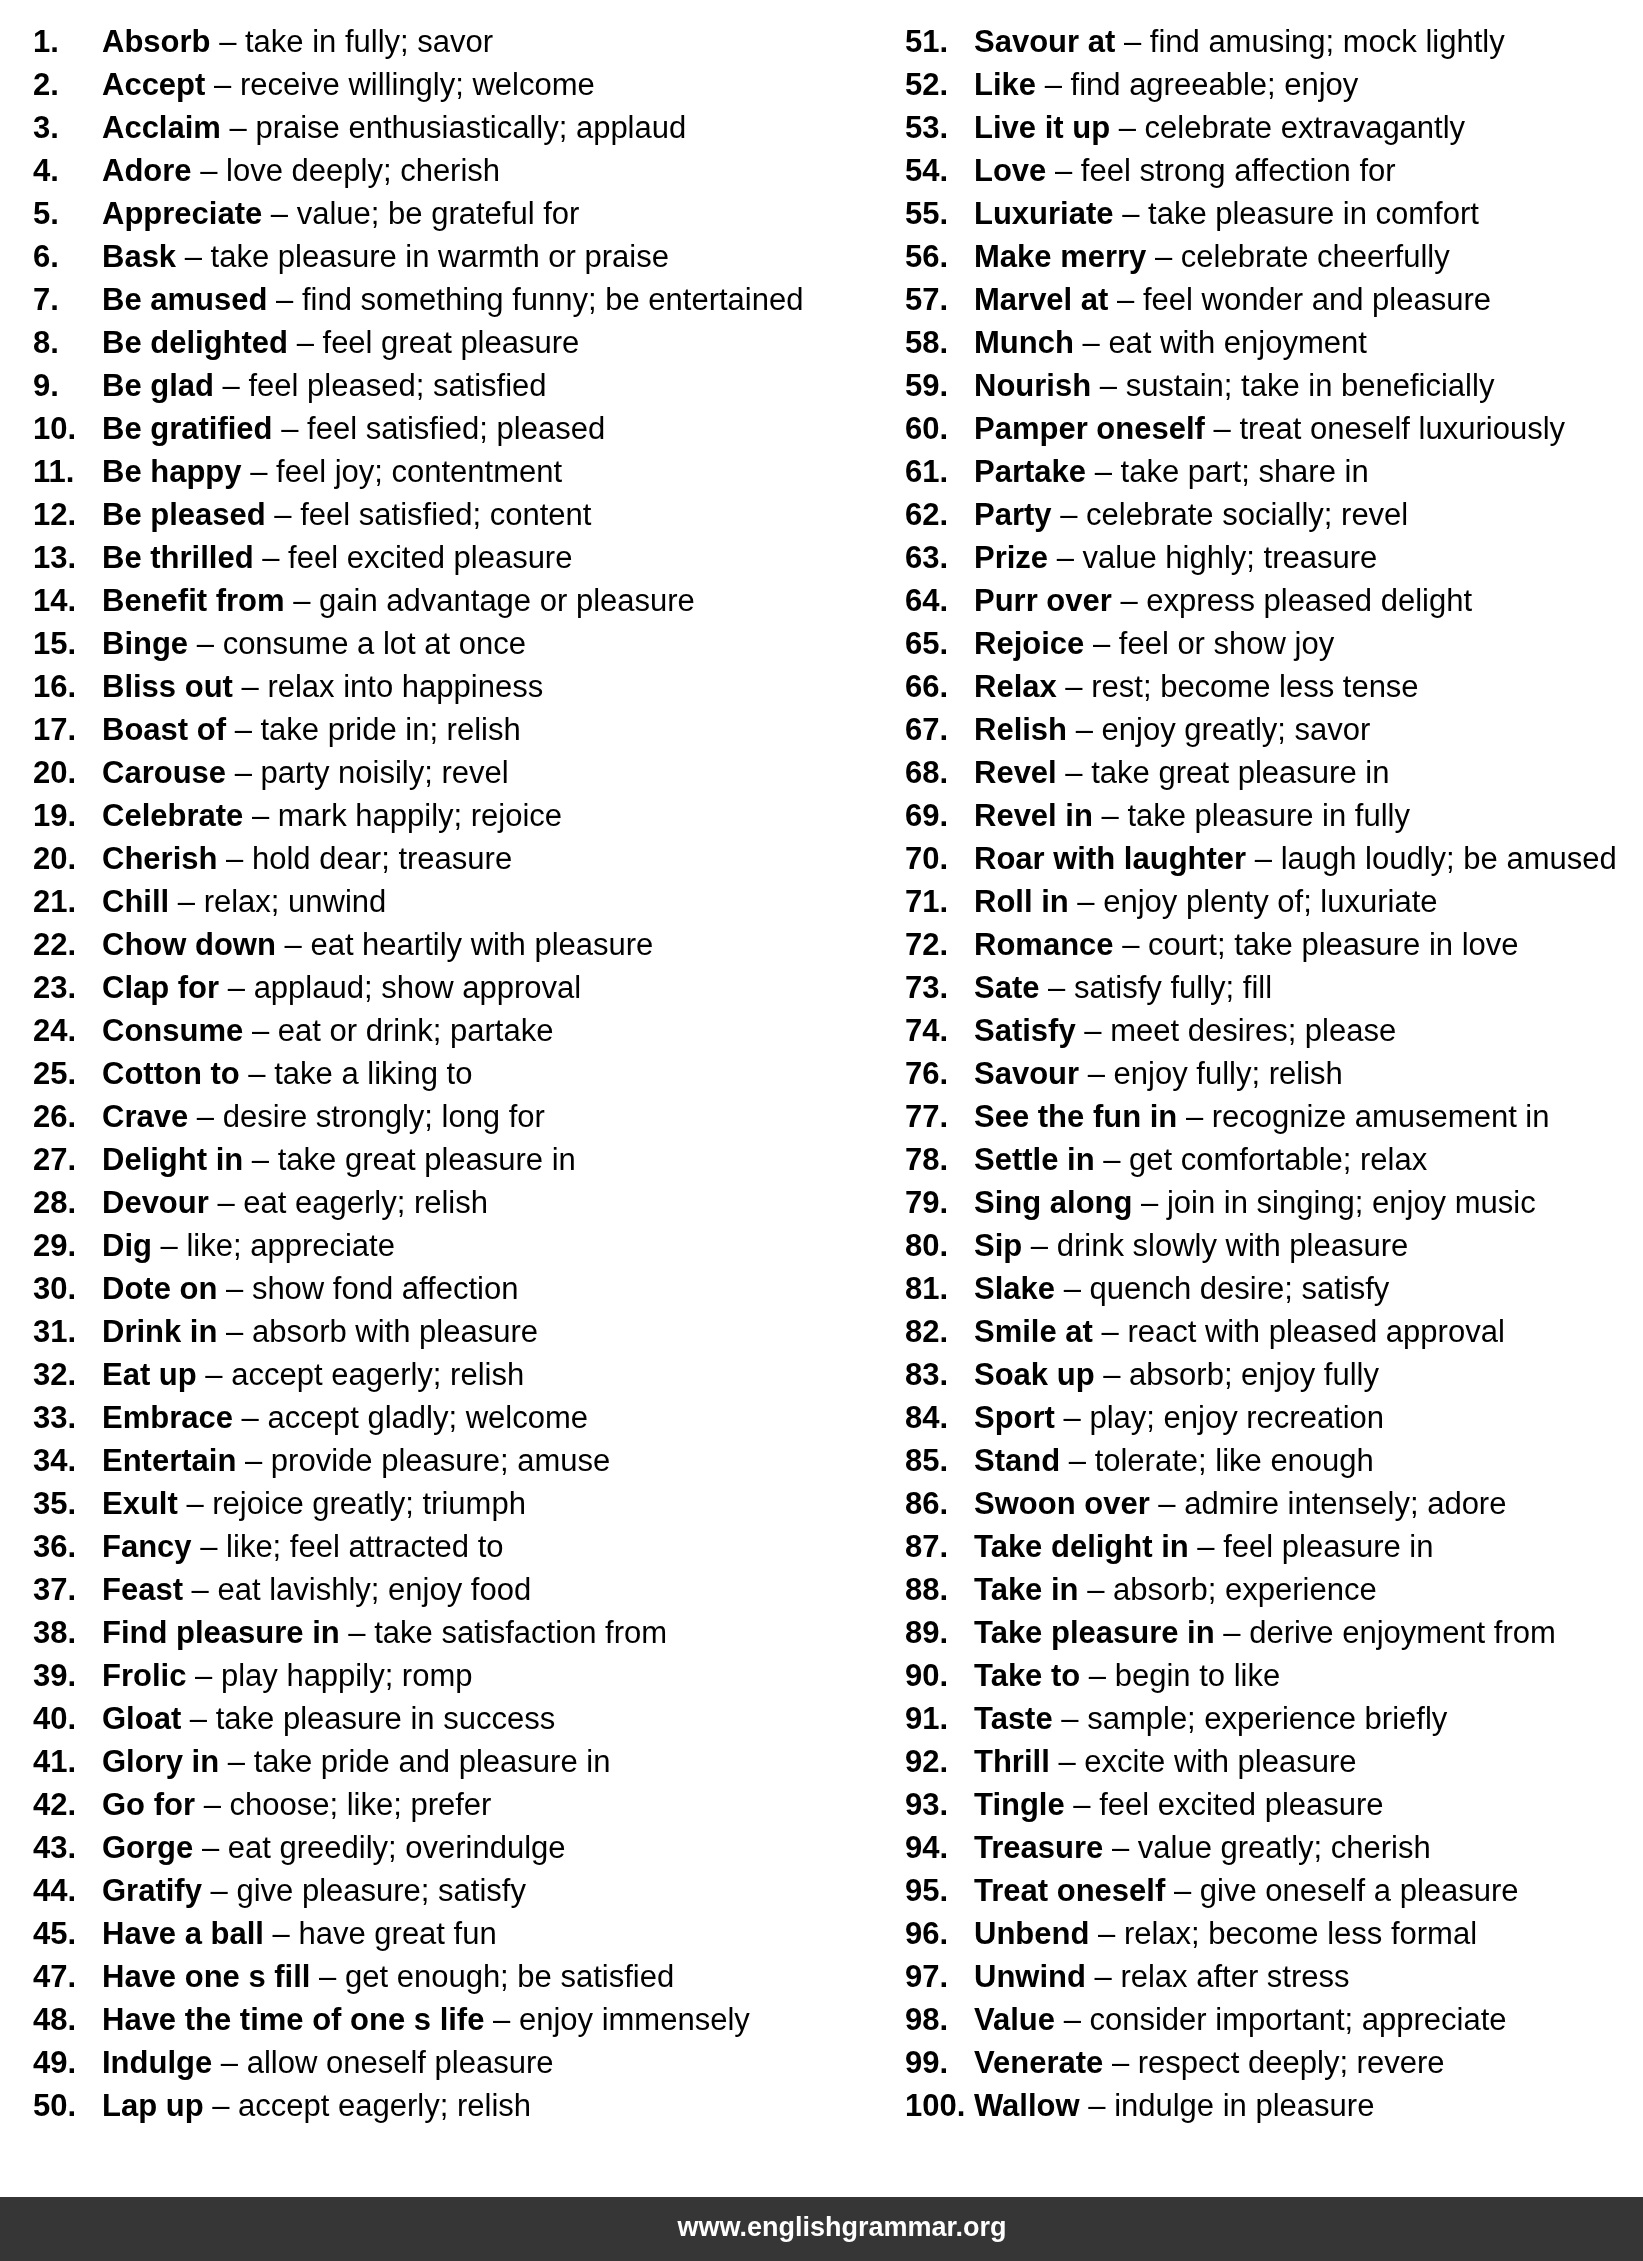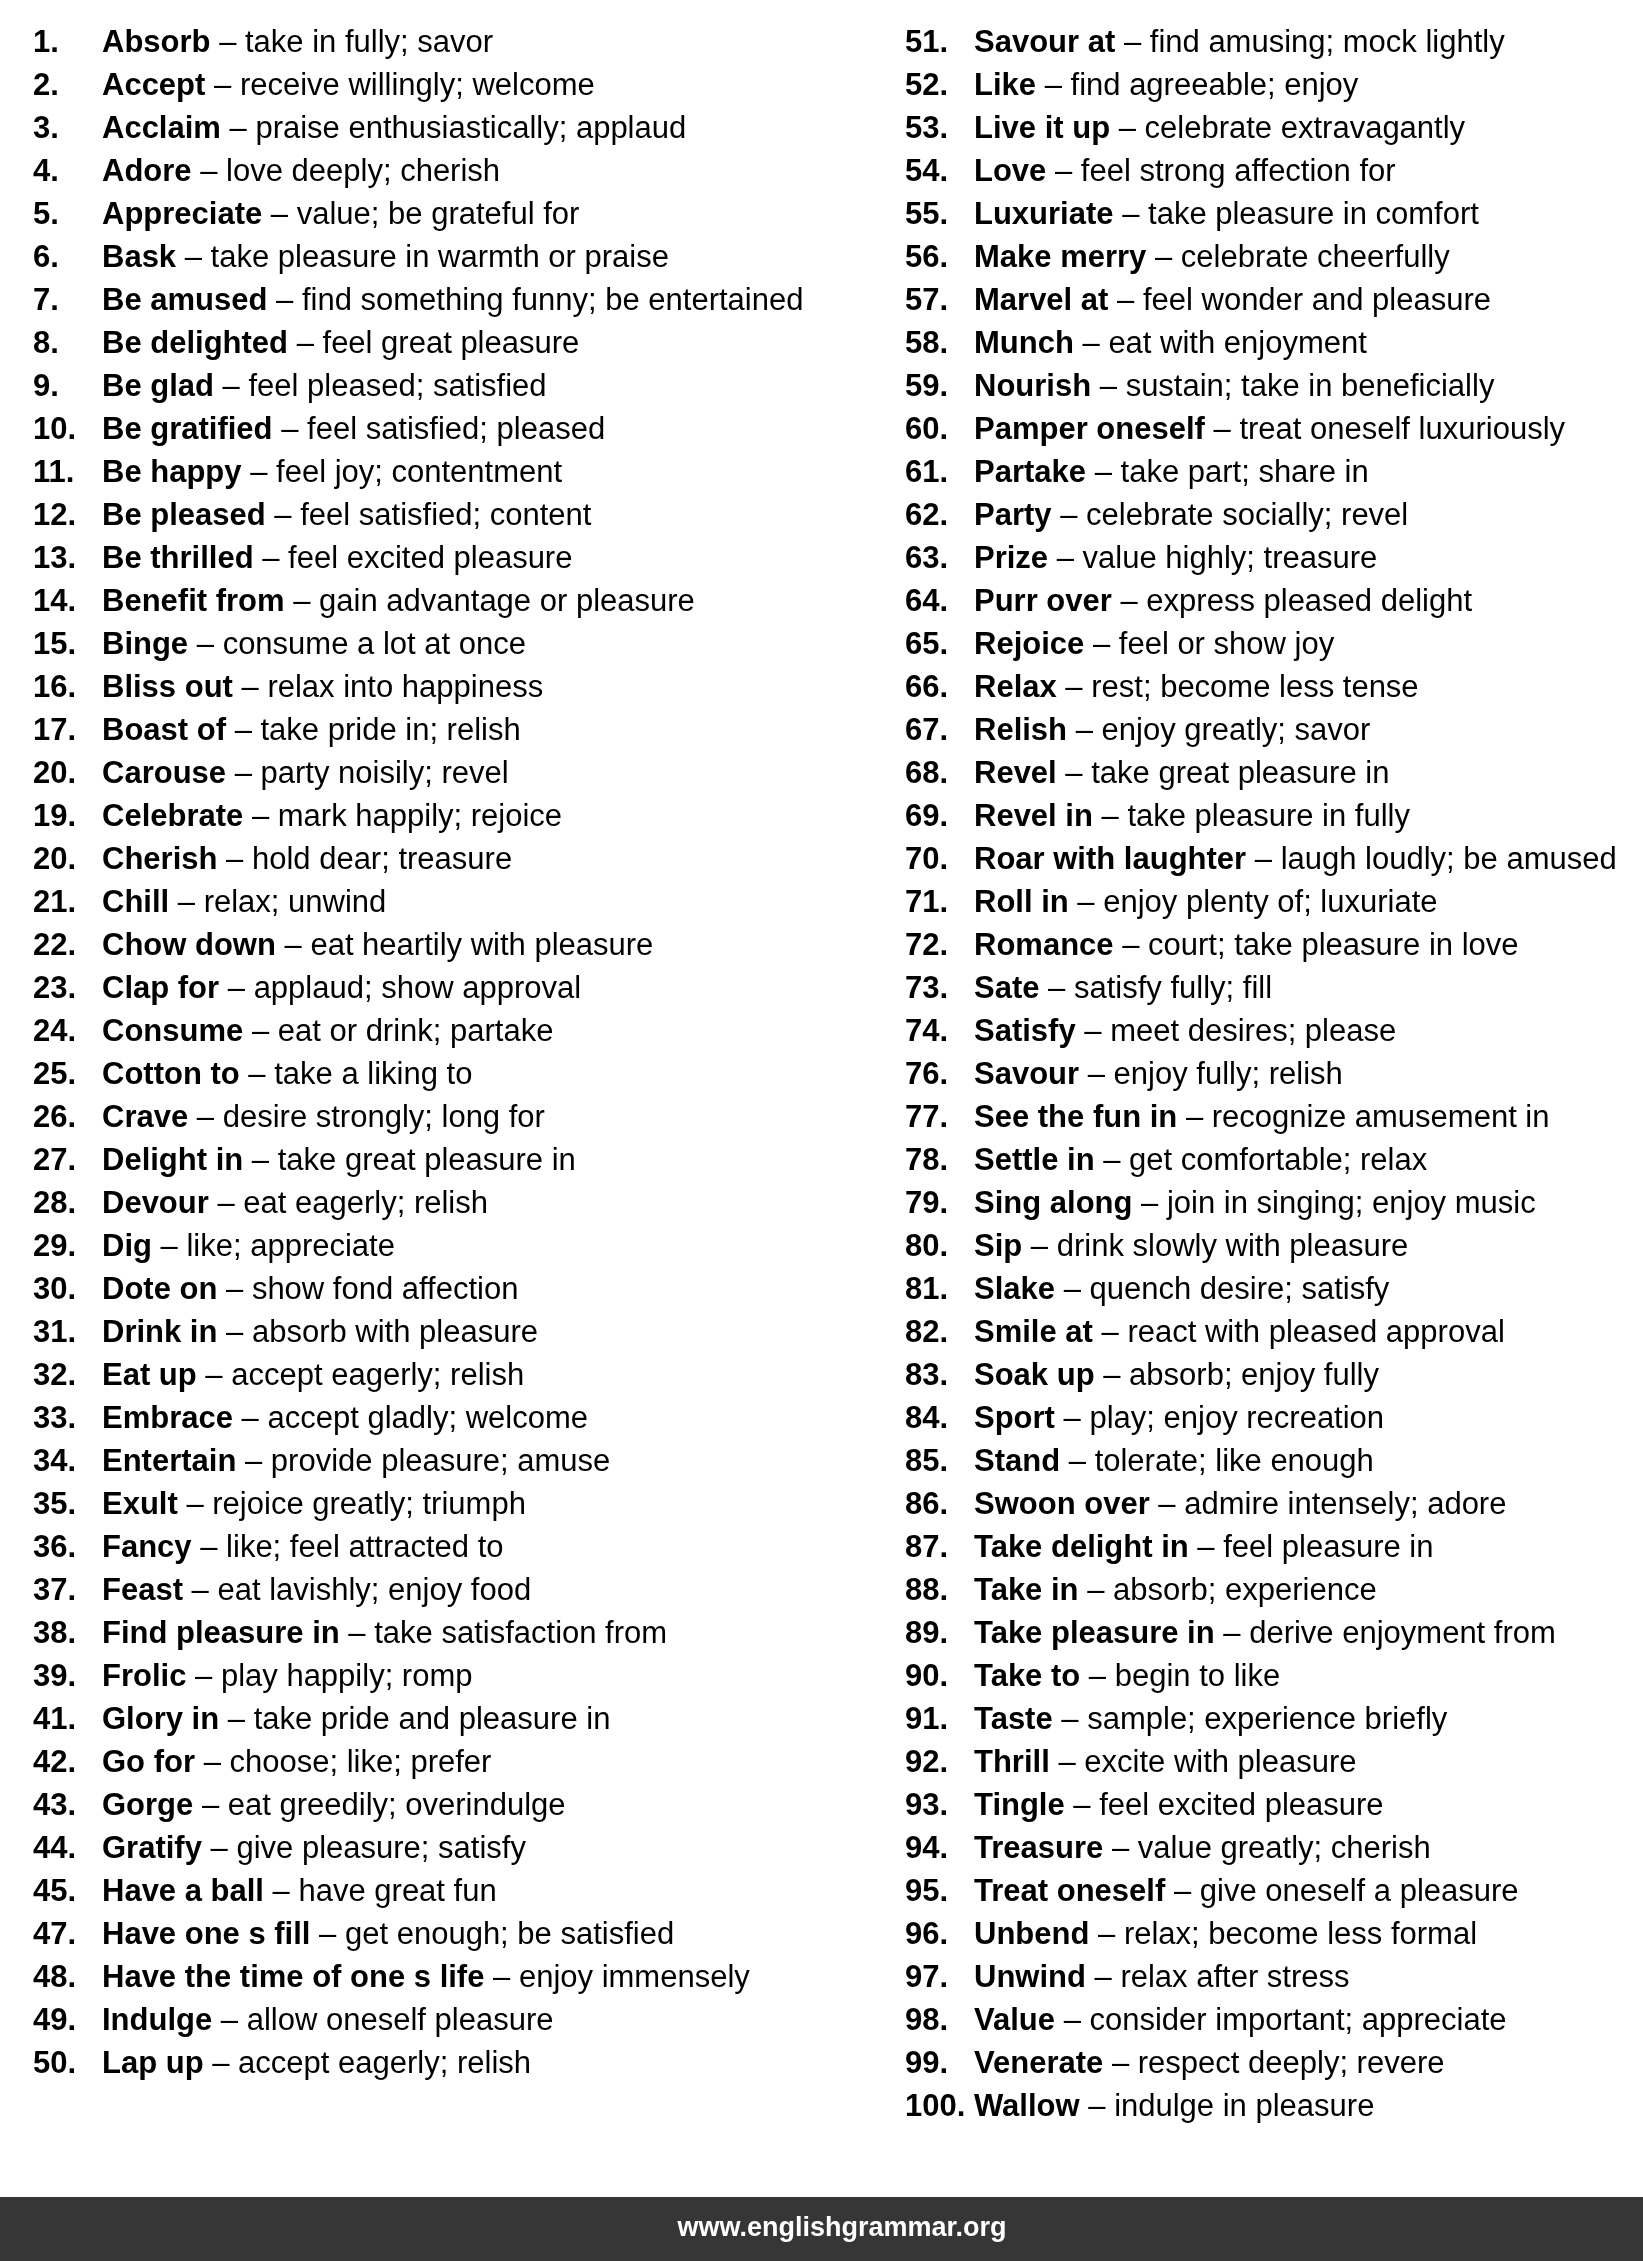--- a/index.html
+++ b/index.html
@@ -179,20 +179,24 @@
     </div>
     <div class="item">
       <span class="num">38.</span>
       <span class="entry"><span class="term">Find pleasure in</span><span class="dash"> <span>–</span> </span><span class="def">take satisfaction from</span></span>
     </div>
     <div class="item">
       <span class="num">39.</span>
       <span class="entry"><span class="term">Frolic</span><span class="dash"> <span>–</span> </span><span class="def">play happily; romp</span></span>
     </div>
     <div class="item">
+      <span class="num">40.</span>
+      <span class="entry"><span class="term">Gloat</span><span class="dash"> <span>–</span> </span><span class="def">take pleasure in success</span></span>
+    </div>
+    <div class="item">
       <span class="num">41.</span>
       <span class="entry"><span class="term">Glory in</span><span class="dash"> <span>–</span> </span><span class="def">take pride and pleasure in</span></span>
     </div>
     <div class="item">
       <span class="num">42.</span>
       <span class="entry"><span class="term">Go for</span><span class="dash"> <span>–</span> </span><span class="def">choose; like; prefer</span></span>
     </div>
     <div class="item">
       <span class="num">43.</span>
       <span class="entry"><span class="term">Gorge</span><span class="dash"> <span>–</span> </span><span class="def">eat greedily; overindulge</span></span>

